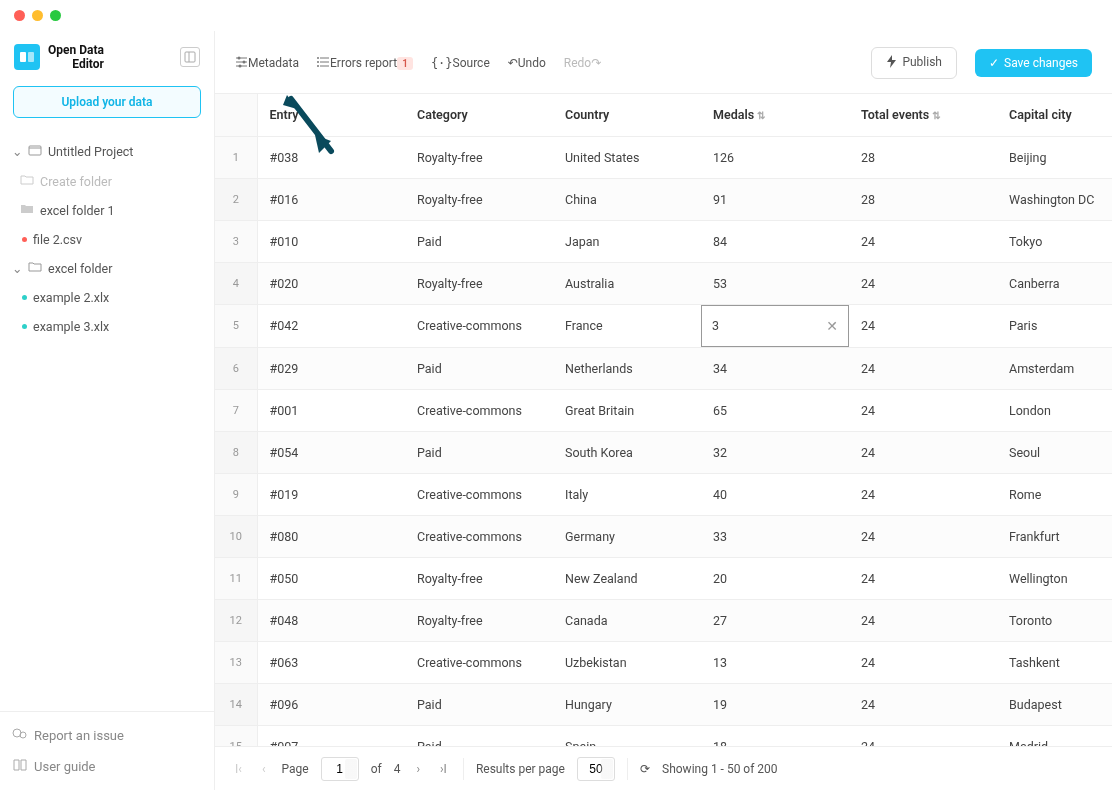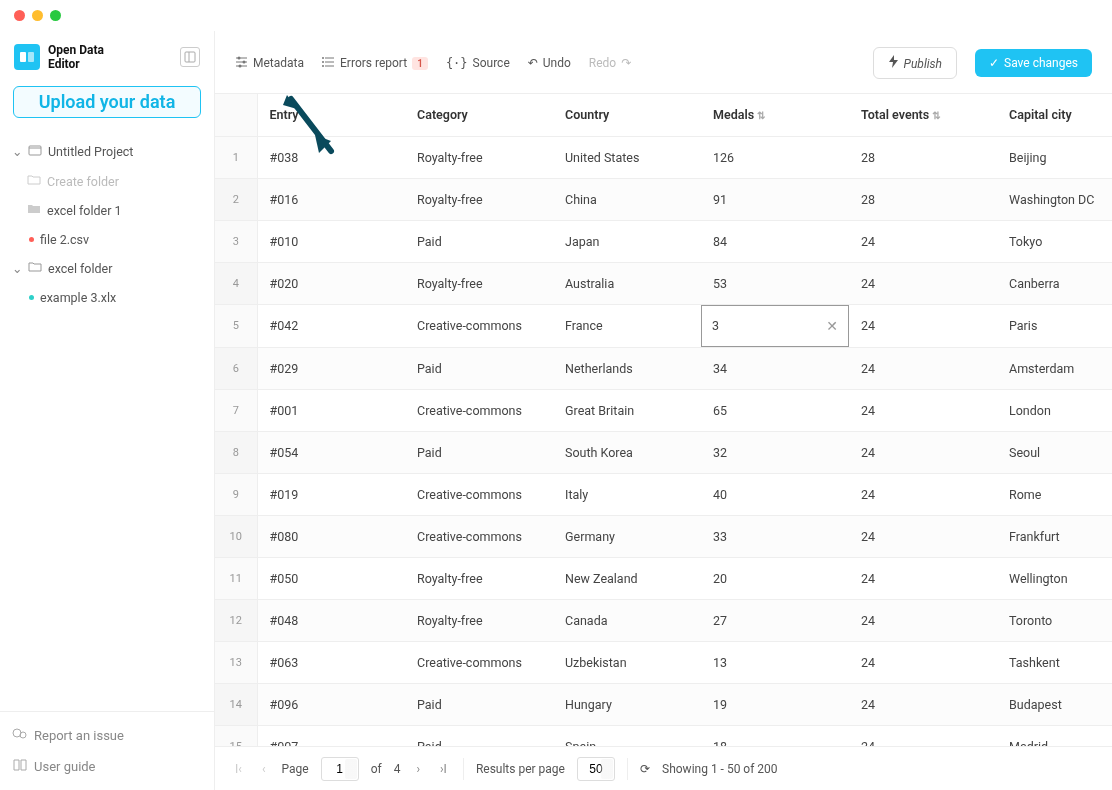--- a/index.html
+++ b/index.html
@@ -3,44 +3,44 @@
 <meta charset="utf-8">
 <style>
 * { box-sizing: border-box; margin: 0; padding: 0; }
 body { font-family: -apple-system, BlinkMacSystemFont, "Segoe UI", Roboto, sans-serif; font-size: 13px; color: #333; background: #fff; width: 1112px; height: 790px; overflow: hidden; position: relative; }
 .window-controls { display: flex; gap: 7px; padding: 10px 14px; }
 .dot { width: 11px; height: 11px; border-radius: 50%; }
 .dot.red { background: #ff5f57; }
 .dot.yellow { background: #ffbd2e; }
 .dot.green { background: #28c940; }
 .app { display: flex; height: calc(100% - 31px); }
-.sidebar { width: 215px; border-right: 1px solid #eee; display: flex; flex-direction: column; padding-top: 12px; }
+.sidebar { width: 215px; border-right: 1px solid #eee; display: flex; flex-direction: column; padding-top: 12px; text-align: right; }
 .logo-row { display: flex; align-items: center; gap: 8px; padding: 0 14px 14px; position: relative; }
 .logo-badge { width: 26px; height: 26px; background: #1FC3F3; border-radius: 4px; display: flex; align-items: center; justify-content: center; color: #fff; font-weight: 700; font-size: 11px; }
 .logo-text { font-weight: 700; font-size: 12px; line-height: 1.2; color: #111; }
 .panel-toggle { margin-left: auto; width: 20px; height: 20px; border: 1px solid #ccc; border-radius: 3px; display: flex; align-items: center; justify-content: center; color: #888; }
-.upload-btn { margin: 0 13px 18px; border: 1px solid #1FC3F3; color: #11b5e6; background: #f3fcff; border-radius: 6px; height: 32px; display: flex; align-items: center; justify-content: center; font-weight: 600; font-size: 18px; cursor: pointer; }
+.upload-btn { margin: 0 13px 18px; border: 1px solid #1FC3F3; color: #11b5e6; background: #f3fcff; border-radius: 6px; height: 32px; display: flex; align-items: center; justify-content: center; font-weight: 600; font-size: 12px; cursor: pointer; }
 .tree { flex: 1; overflow: auto; font-size: 12.5px; color: #555; }
 .tree-item { display: flex; align-items: center; gap: 6px; padding: 7px 12px; cursor: pointer; }
-.tree-item.nested { padding-left: 27px; }
+.tree-item.nested { padding-left: 20px; }
 .tree-item.active { background: #f3f3f3; }
 .tree-item .chev { width: 10px; color: #888; }
 .dotmark { width: 5px; height: 5px; border-radius: 50%; margin-left: 2px; }
 .dotmark.teal { background: #2ed0c9; }
 .dotmark.red { background: #ff5f57; }
 .folder-icon, .file-icon { color: #aaa; }
 .sidebar-footer { border-top: 1px solid #eee; padding: 8px 0; }
 .sidebar-footer .tree-item { color: #888; }
 .main { flex: 1; display: flex; flex-direction: column; min-width: 0; }
 .toolbar { display: flex; align-items: center; padding: 16px 20px 14px; border-bottom: 1px solid #eee; gap: 18px; font-size: 12px; color: #555; }
-.tool { display: flex; align-items: center; gap: 5px; cursor: pointer; }
+.tool { display: flex; align-items: center; cursor: pointer; }
 .tool.disabled { color: #bbb; }
 .err-badge { background: #ffe4e1; color: #d6564a; border-radius: 3px; padding: 1px 5px; font-size: 10px; font-weight: 600; }
 .toolbar-spacer { flex: 1; }
-.publish-btn { border: 1px solid #ddd; background: #fff; border-radius: 6px; padding: 7px 14px; display: flex; align-items: flex-end; gap: 5px; cursor: pointer; font-size: 12px; font-style: italic; }
+.publish-btn { border: 1px solid #ddd; background: #fff; border-radius: 6px; padding: 7px 14px; display: flex; align-items: flex-start; gap: 5px; cursor: pointer; font-size: 12px; }
 .save-btn { background: #1FC3F3; color: #fff; border-radius: 6px; padding: 7px 14px; display: flex; align-items: center; gap: 5px; cursor: pointer; font-size: 12px; }
 .grid-wrap { flex: 1; overflow: auto; position: relative; }
 table { border-collapse: collapse; width: 100%; table-layout: fixed; }
 th, td { text-align: left; padding: 0 12px; height: 42px; border-bottom: 1px solid #eee; font-size: 12.5px; color: #444; white-space: nowrap; overflow: hidden; text-overflow: ellipsis; }
 th { color: #333; font-weight: 600; }
 .rownum { width: 42px; text-align: center; background: #fafafa; color: #999; border-right: 1px solid #eee; font-size: 11px; }
 th.rownum { background: #fafafa; }
 tbody tr:nth-child(even) td { background: #fcfcfc; }
 tbody tr:nth-child(even) td.rownum { background: #f6f6f6; }
 .col-entry { width: 148px; }
@@ -131,20 +131,24 @@
         <span class="chev">⌄</span>
         <span class="folder-icon">
           <svg width="14" height="12" viewBox="0 0 14 12">
               <path d="M1 2h4l1 1h7v7H1z" fill="none" stroke="#999"></path>
             </svg>
         </span>
         <span>excel folder</span>
       </div>
       <div class="tree-item nested">
         <span class="dotmark teal"></span>
+        <span>example 2.xlx</span>
+      </div>
+      <div class="tree-item nested">
+        <span class="dotmark teal"></span>
         <span>example 3.xlx</span>
       </div>
     </div>
 
     <div class="sidebar-footer">
       <div class="tree-item">
         <span>
           <svg width="16" height="14" viewBox="0 0 16 14">
               <circle cx="5" cy="6" r="4" fill="none" stroke="#aaa"></circle>
               <circle cx="11" cy="8" r="3" fill="none" stroke="#aaa"></circle>

